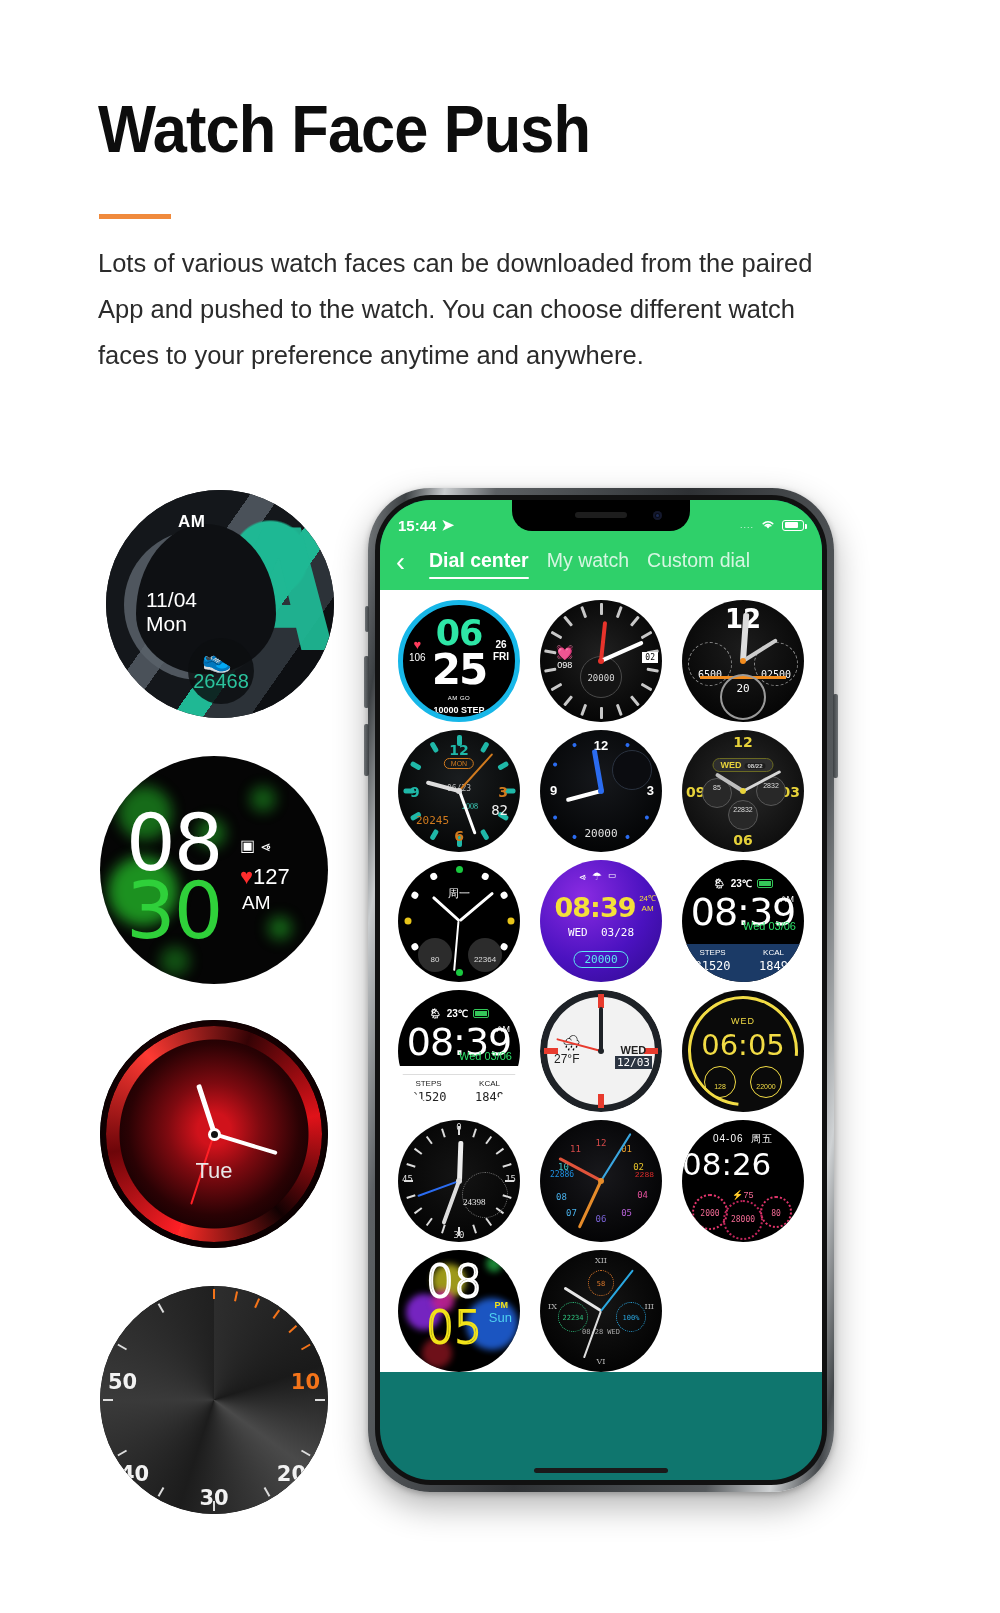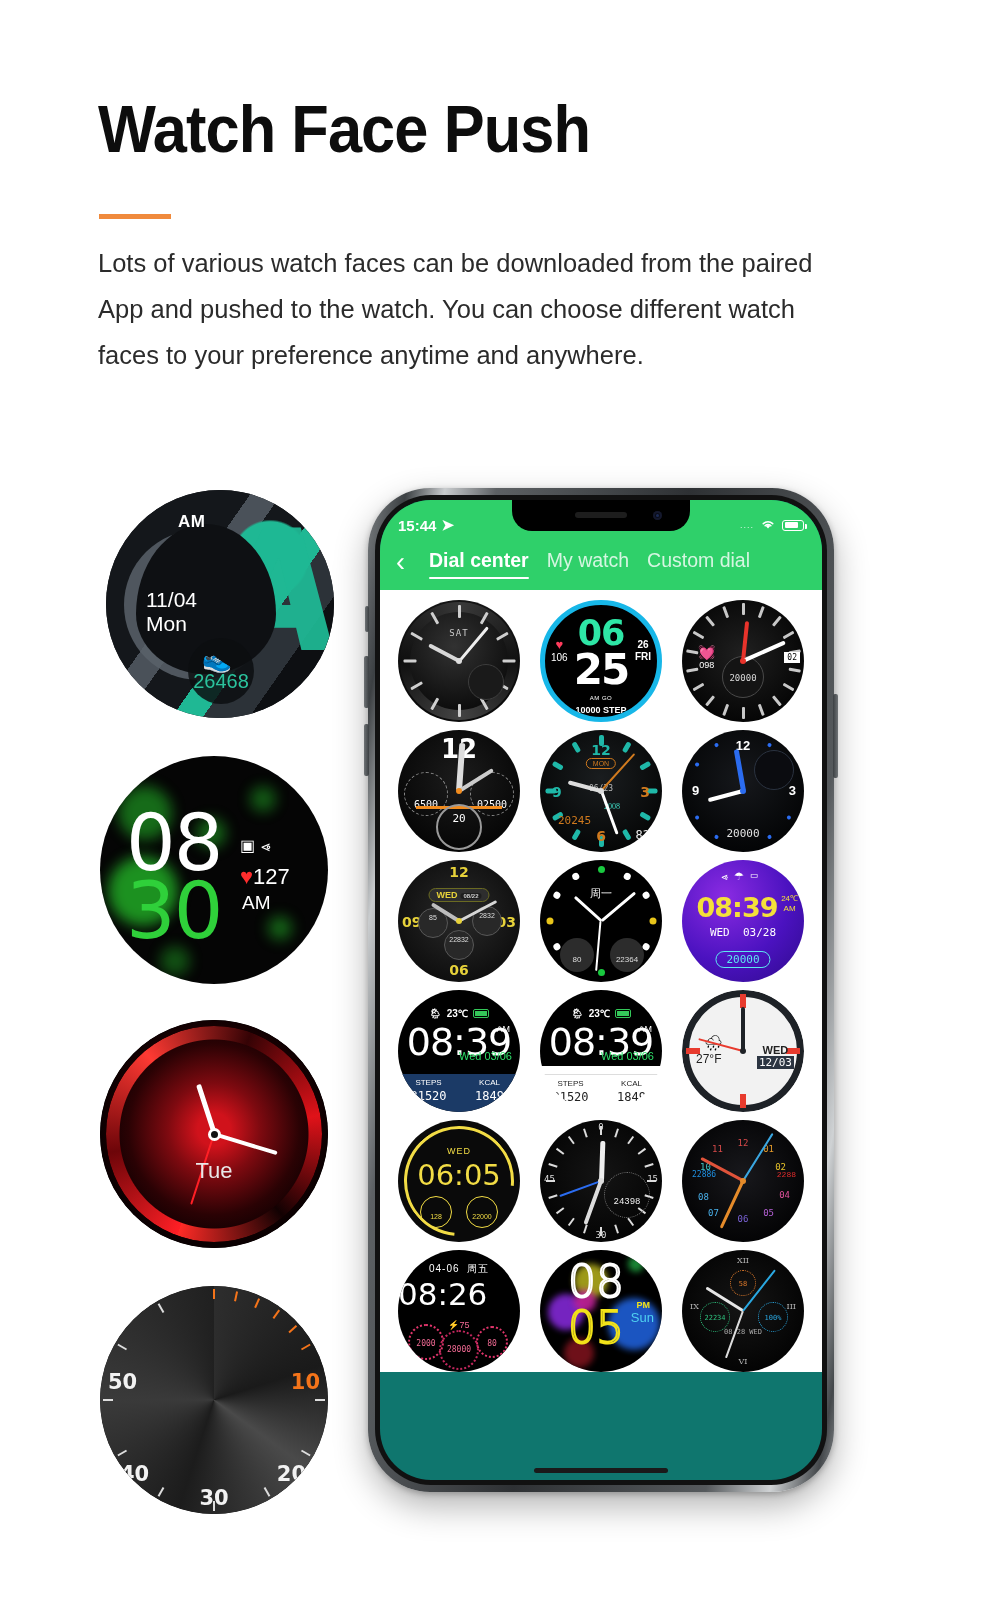--- a/index.html
+++ b/index.html
@@ -179,21 +179,21 @@
   .d4 .sd { position:absolute; left:50%; bottom:2px; transform:translateX(-50%); width:46px; height:46px; border-radius:50%; border:2px solid #9a9a9a; color:#fff; font-size:11px; text-align:center; padding-top:6px; font-family:"DejaVu Sans Mono", monospace; }
 
   
   .d5 { background: radial-gradient(circle at 50% 40%, #1a1d1f, #050606 78%); }
   .d5 .mk { position:absolute; left:50%; top:5px; width:5px; height:11px; margin-left:-2.5px; background:#1fb8a8; border-radius:2px; transform-origin:50% 56px; }
   .d5 .n { position:absolute; color:#1fb8a8; font-size:14px; font-weight:700; font-family:"DejaVu Sans", sans-serif; }
   .d5 .n.o { color:#d07a1e; }
   .d5 .pill { position:absolute; left:50%; top:28px; transform:translateX(-50%); border:1px solid #d07a1e; color:#d07a1e; font-size:7px; padding:1px 6px; border-radius:7px; }
   .d5 .dat { position:absolute; left:50%; top:54px; transform:translateX(-50%); color:#bdbdbd; font-size:8px; font-family:"DejaVu Sans Mono", monospace; }
   .d5 .st1 { position:absolute; left:16px; top:72px; color:#3dd6c0; font-size:8px; font-family:Liberation Serif, serif;margin-left:48px; }
-  .d5 .st2 { position:absolute; right:12px; top:72px; color:#f0f0f0; font-size:12px; font-family:"DejaVu Sans Mono", monospace;margin-top:26px; }
+  .d5 .st2 { position:absolute; right:12px; top:72px; color:#f0f0f0; font-size:14px; font-family:"DejaVu Sans Mono", monospace; }
   .d5 .st3 { position:absolute; left:18px; top:84px; color:#d07a1e; font-size:11px; font-family:"DejaVu Sans Mono", monospace; }
 
   
   .d6 { background: radial-gradient(circle at 50% 40%, #16181c, #030405 78%); }
   .d6 .dot { position:absolute; left:50%; top:6px; width:4px; height:4px; margin-left:-2px; border-radius:50%; background:#2b6cf0; transform-origin:50% 55px; }
   .d6 .n12b { position:absolute; left:0; right:0; top:8px; text-align:center; color:#fff; font-size:13px; font-weight:700; }
   .d6 .n9, .d6 .n3 { position:absolute; top:50%; margin-top:-8px; color:#fff; font-size:13px; font-weight:700; }
   .d6 .n9 { left:10px; } .d6 .n3 { right:8px; }
   .d6 .sd2 { position:absolute; right:10px; top:20px; width:40px; height:40px; border-radius:50%; background:#0b0c10; border:1px solid #2b3340; }
   .d6 .stp { position:absolute; left:0; right:0; bottom:12px; text-align:center; color:#e2e2e2; font-size:11px; font-family:"DejaVu Sans Mono", monospace; }
@@ -251,21 +251,21 @@
   .d13 { background:#0a0a0a; }
   .d13 .ring2 { position:absolute; inset:6px; border-radius:50%; border:3px solid #f2dc45; border-bottom-color:transparent; transform:rotate(-40deg); }
   .d13 .wd { position:absolute; left:0; right:0; top:26px; text-align:center; color:#f2dc45; font-size:9px; letter-spacing:1px; }
   .d13 .t13 { position:absolute; left:0; right:0; top:38px; text-align:center; color:#f2dc45; font-size:29px; font-weight:400; font-family:"DejaVu Sans", sans-serif; }
   .d13 .c13 { position:absolute; bottom:14px; width:32px; height:32px; border-radius:50%; border:1.5px solid #f2dc45; color:#f2dc45; font-size:7px; text-align:center; padding-top:16px; }
 
   
   .d14 { background: radial-gradient(circle at 50% 45%, #141414, #030303 80%); }
   .d14 .ct { position:absolute; left:50%; top:6px; width:2px; height:9px; margin-left:-1px; background:#dcdcdc; transform-origin:50% 55px; }
   .d14 .cn { position:absolute; color:#ddd; font-size:9px; font-family:"DejaVu Sans Mono", monospace; }
-  .d14 .sdc { position:absolute; right:12px; bottom:24px; width:46px; height:46px; border-radius:50%; border:1px dotted #777; color:#eee; font-size:9px; text-align:center; padding-top:24px; font-family:Liberation Mono, monospace; }
+  .d14 .sdc { position:absolute; right:12px; bottom:24px; width:46px; height:46px; border-radius:50%; border:1px dotted #777; color:#eee; font-size:9px; padding-top:24px; font-family:Liberation Serif, serif; }
 
   
   .d15 { background: radial-gradient(circle at 50% 45%, #18181c, #020203 80%); }
   .d15 .cnum { position:absolute; font-size:9px; font-family:"DejaVu Sans Mono", monospace; }
   .d15 .m1 { position:absolute; left:10px; top:50px; color:#1f8fe0; font-size:8px; font-family:"DejaVu Sans Mono", monospace; }
   .d15 .m2 { position:absolute; right:8px; top:50px; color:#e02b2b; font-size:8px; font-family:Liberation Mono, monospace; }
 
   
   .d16 { background:#000; }
   .d16 .hdr { position:absolute; left:0; right:0; top:12px; text-align:center; color:#fff; font-size:10px; letter-spacing:1px; }
@@ -413,43 +413,20 @@
 
         <div class="navbar">
           <span class="back">‹</span>
           <span class="tab active">Dial center</span>
           <span class="tab">My watch</span>
           <span class="tab">Custom dial</span>
         </div>
 
         <div class="grid">
 
-          <div class="cell">
-              <div class="dial d1">
-            <div class="bz"></div>
-            <div class="fc"></div>
-            <div class="idx" style="transform:rotate(0deg)"></div>
-                <div class="idx" style="transform:rotate(30deg)"></div>
-            <div class="idx" style="transform:rotate(60deg)"></div>
-                <div class="idx" style="transform:rotate(90deg)"></div>
-            <div class="idx" style="transform:rotate(120deg)"></div>
-                <div class="idx" style="transform:rotate(150deg)"></div>
-            <div class="idx" style="transform:rotate(180deg)"></div>
-                <div class="idx" style="transform:rotate(210deg)"></div>
-            <div class="idx" style="transform:rotate(240deg)"></div>
-                <div class="idx" style="transform:rotate(270deg)"></div>
-            <div class="idx" style="transform:rotate(300deg)"></div>
-                <div class="idx" style="transform:rotate(330deg)"></div>
-            <div class="lbl">SAT</div>
-            <div class="sub"></div>
-            <div class="hd" style="width:4px;height:34px;margin-left:-2px;background:#d8d8d8;transform:rotate(-62deg)"></div>
-            <div class="hd" style="width:3px;height:44px;margin-left:-1.5px;background:#eee;transform:rotate(40deg)"></div>
-            <div class="cpin2"></div>
-          </div>
-            </div>
 
           <div class="cell">
               <div class="dial d2">
             <div class="hh">06</div>
             <div class="mm">25</div>
             <div class="hr"><b>♥</b><span>106</span></div>
             <div class="dt"><span>26</span><br><span>FRI</span></div>
             <div class="bar">AM GO</div>
             <div class="st">10000 STEP</div>
           </div>

